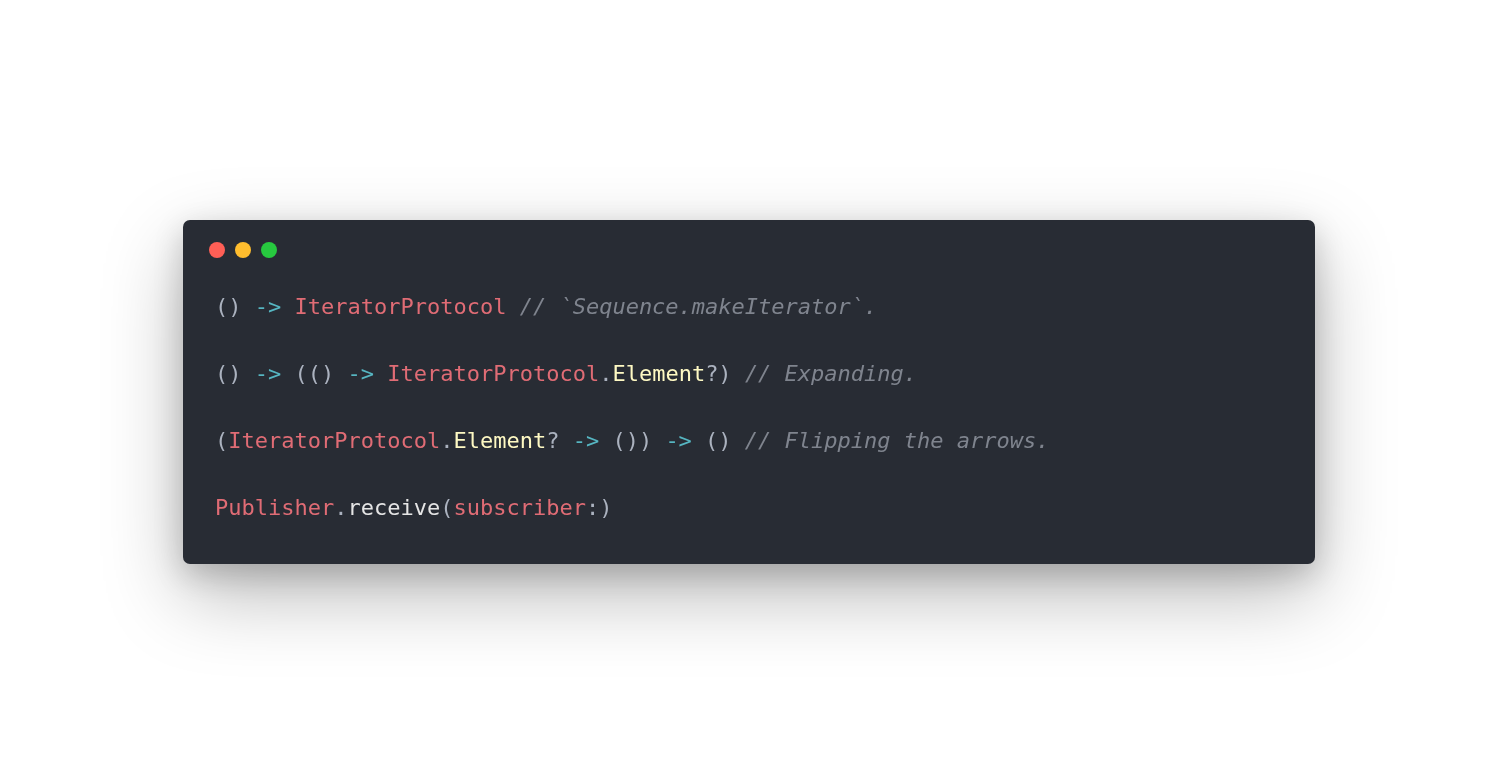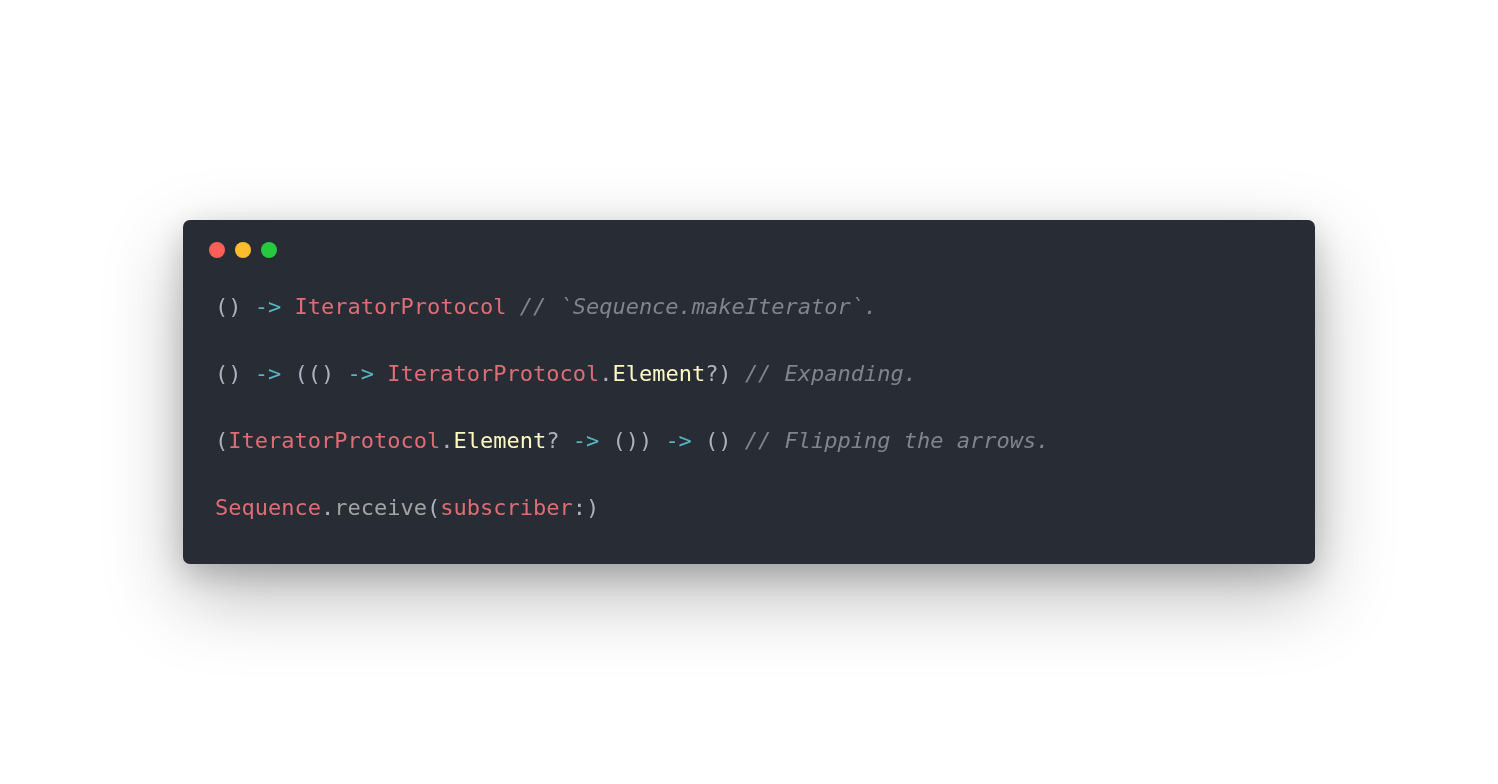--- a/index.html
+++ b/index.html
@@ -49,21 +49,21 @@
     margin-bottom: 36px;
   }
   .code-line:last-child {
     margin-bottom: 0;
   }
   .tok-plain   { color: #abb2bf; }
   .tok-type    { color: #e06c75; }
   .tok-member  { color: #fef9c3; }
   .tok-arrow   { color: #56b6c2; }
   .tok-comment { color: #7f848e; font-style: italic; }
-  .tok-func    { color: #a3a3a3; }
+  .tok-func    { color: #e5e5e5; }
   .tok-param   { color: #e06c75; }
 </style>
 </head>
 <body>
 
 <div class="code-window">
   <div class="titlebar">
     <div class="dot red"></div>
     <div class="dot yellow"></div>
     <div class="dot green"></div>
@@ -71,16 +71,16 @@
   <div class="code-body">
 
     <div class="code-line"><span class="tok-plain">() </span><span class="tok-arrow">-&gt;</span><span class="tok-plain"> </span><span class="tok-type">IteratorProtocol</span><span class="tok-plain"> </span><span class="tok-comment">// `Sequence.makeIterator`.</span></div>
 
     <div class="code-line"><span class="tok-plain">() </span><span class="tok-arrow">-&gt;</span><span class="tok-plain"> (() </span><span class="tok-arrow">-&gt;</span><span class="tok-plain"> </span><span class="tok-type">IteratorProtocol</span><span class="tok-plain">.</span><span class="tok-member">Element</span><span class="tok-plain">?) </span><span class="tok-comment">// Expanding.</span></div>
 
     <div class="code-line"><span class="tok-plain">(</span><span class="tok-type">IteratorProtocol</span><span class="tok-plain">.</span><span class="tok-member">Element</span><span class="tok-plain">? </span><span class="tok-arrow">-&gt;</span><span class="tok-plain"> ()) </span><span class="tok-arrow">-&gt;</span><span class="tok-plain"> () </span><span class="tok-comment">// Flipping the arrows.</span></div>
 
 
 
-    <div class="code-line"><span class="tok-type">Sequence</span><span class="tok-plain">.</span><span class="tok-func">receive</span><span class="tok-plain">(</span><span class="tok-param">subscriber</span><span class="tok-plain">:)</span></div>
+    <div class="code-line"><span class="tok-type">Publisher</span><span class="tok-plain">.</span><span class="tok-func">receive</span><span class="tok-plain">(</span><span class="tok-param">subscriber</span><span class="tok-plain">:)</span></div>
 
   </div>
 </div>
 
 </body></html>

